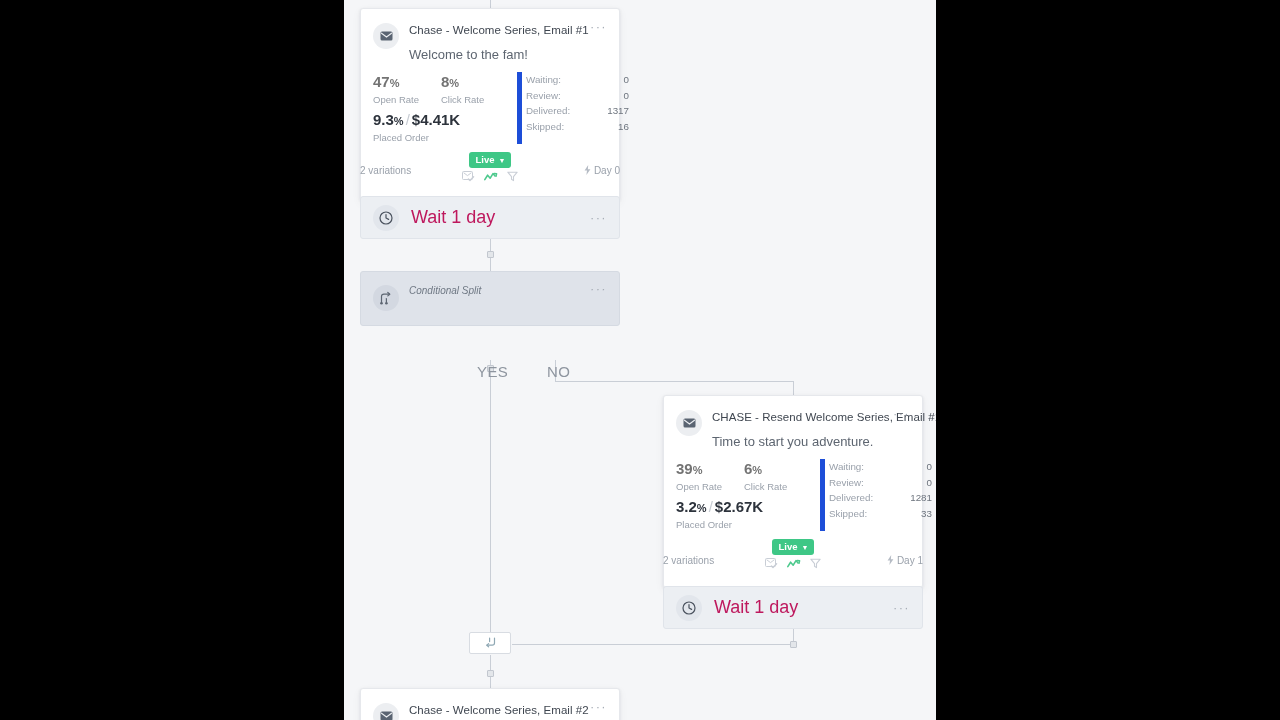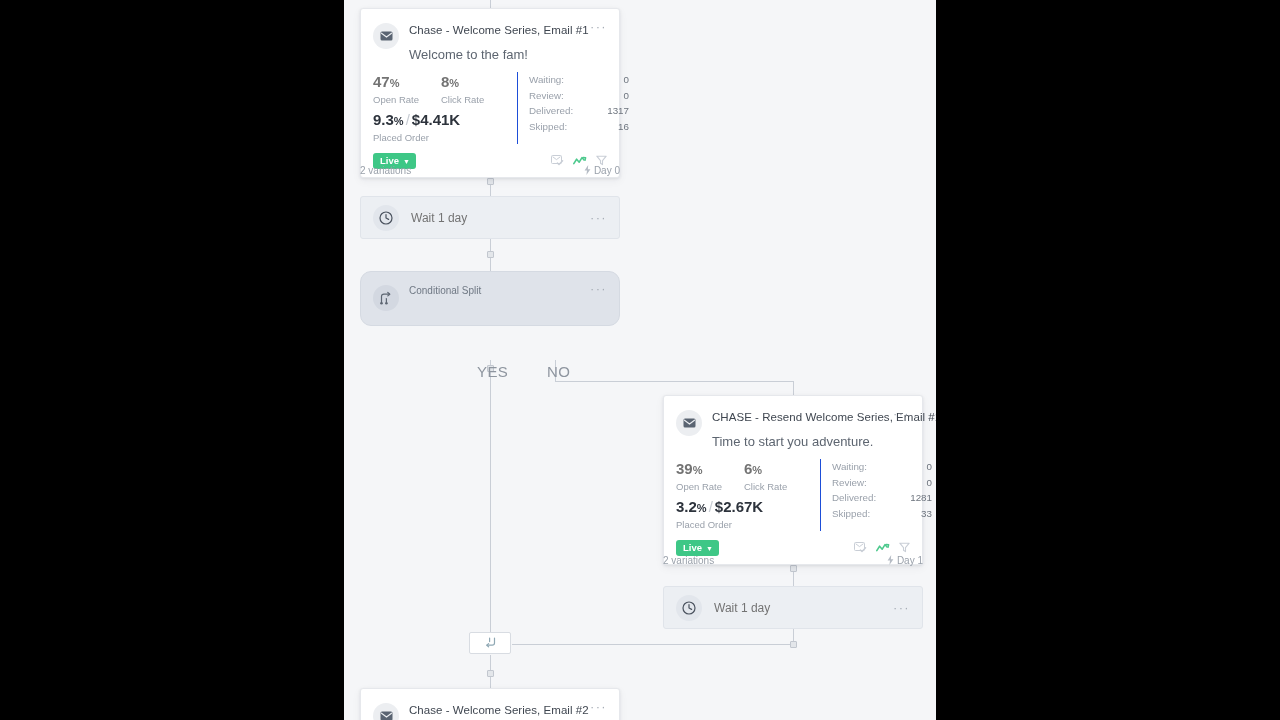--- a/index.html
+++ b/index.html
@@ -61,32 +61,33 @@
   .rate-block { width: 68px; }
   .rate-num { font-size: 15px; color: #737373; font-weight: 700; line-height: 19px; }
   .rate-num .pct { font-size: 11px; font-weight: 700; }
   .rate-lbl { font-size: 9.5px; color: #9aa1ab; line-height: 13px; }
   .order-row { margin-top: 4px; }
   .order-num { font-size: 15px; color: #2d333c; font-weight: 700; line-height: 19px; }
   .order-num .pct { font-size: 11px; font-weight: 700; }
   .order-num .sep { color: #c6cbd2; font-weight: 400; padding: 0 2px; }
 
   .stats-right {
-    flex: 0 0 auto; border-left: 1px solid #1d4ed8;
-    padding-left: 11px; width: 112px;
+    flex: 0 0 auto; border-left: 5px solid #1d4ed8;
+    padding-left: 4px; width: 112px;
   }
   .stat-line {
     display: flex; justify-content: space-between;
     font-size: 9.8px; color: #9aa1ab; line-height: 15.5px;
   }
   .stat-line .v { color: #6d747e; }
 
   .card-foot {
     display: flex; align-items: center; justify-content: space-between;
-    padding: 4px 12px 7px 12px;
+    padding: 4px 12px 14px 12px;
+    flex-direction: column;
   }
   .live-badge {
     background: #3ec786; color: #fff; font-size: 9.5px; font-weight: 700;
     border-radius: 3px; padding: 3px 6px 3px 7px; line-height: 10px;
     display: inline-flex; align-items: center; cursor: pointer;
   }
   .live-badge .caret { margin-left: 4px; font-size: 7px; line-height: 7px; }
   .foot-icons { display: flex; align-items: center; gap: 9px; }
   .foot-icons span { display: block; cursor: pointer; }
 
@@ -100,26 +101,26 @@
   
   .wait-card {
     background: #eceff3; border: 1px solid #e0e4ea; border-radius: 3px;
     display: flex; align-items: center; padding: 0 12px;
   }
   .wait-icon {
     width: 26px; height: 26px; border-radius: 50%; background: #e2e6ec;
     display: flex; align-items: center; justify-content: center;
     flex: 0 0 auto; margin-right: 12px;
   }
-  .wait-label { flex: 1 1 auto; font-size: 12px; color: #737373; }
+  .wait-label { flex: 1 1 auto; font-size: 18px; color: #be185d; }
 
   
   .split-card {
-    background: #dfe3ea; border: 1px solid #d5dae2; border-radius: 11px;
-    display: flex; padding: 12px 12px 14px 12px;
+    background: #dfe3ea; border: 1px solid #d5dae2; border-radius: 3px;
+    display: flex; padding: 12px 12px 14px 12px; font-style: italic;
   }
   .split-icon {
     width: 26px; height: 26px; border-radius: 50%; background: #d3d8e1;
     display: flex; align-items: center; justify-content: center;
     flex: 0 0 auto; margin-right: 10px; margin-top: 1px;
   }
   .split-body { flex: 1 1 auto; }
   .split-kicker { font-size: 10px; color: #6f7884; line-height: 13px; }
   .split-text { font-size: 12.5px; color: #2f3640; line-height: 16px; margin-top: 3px; }
 

